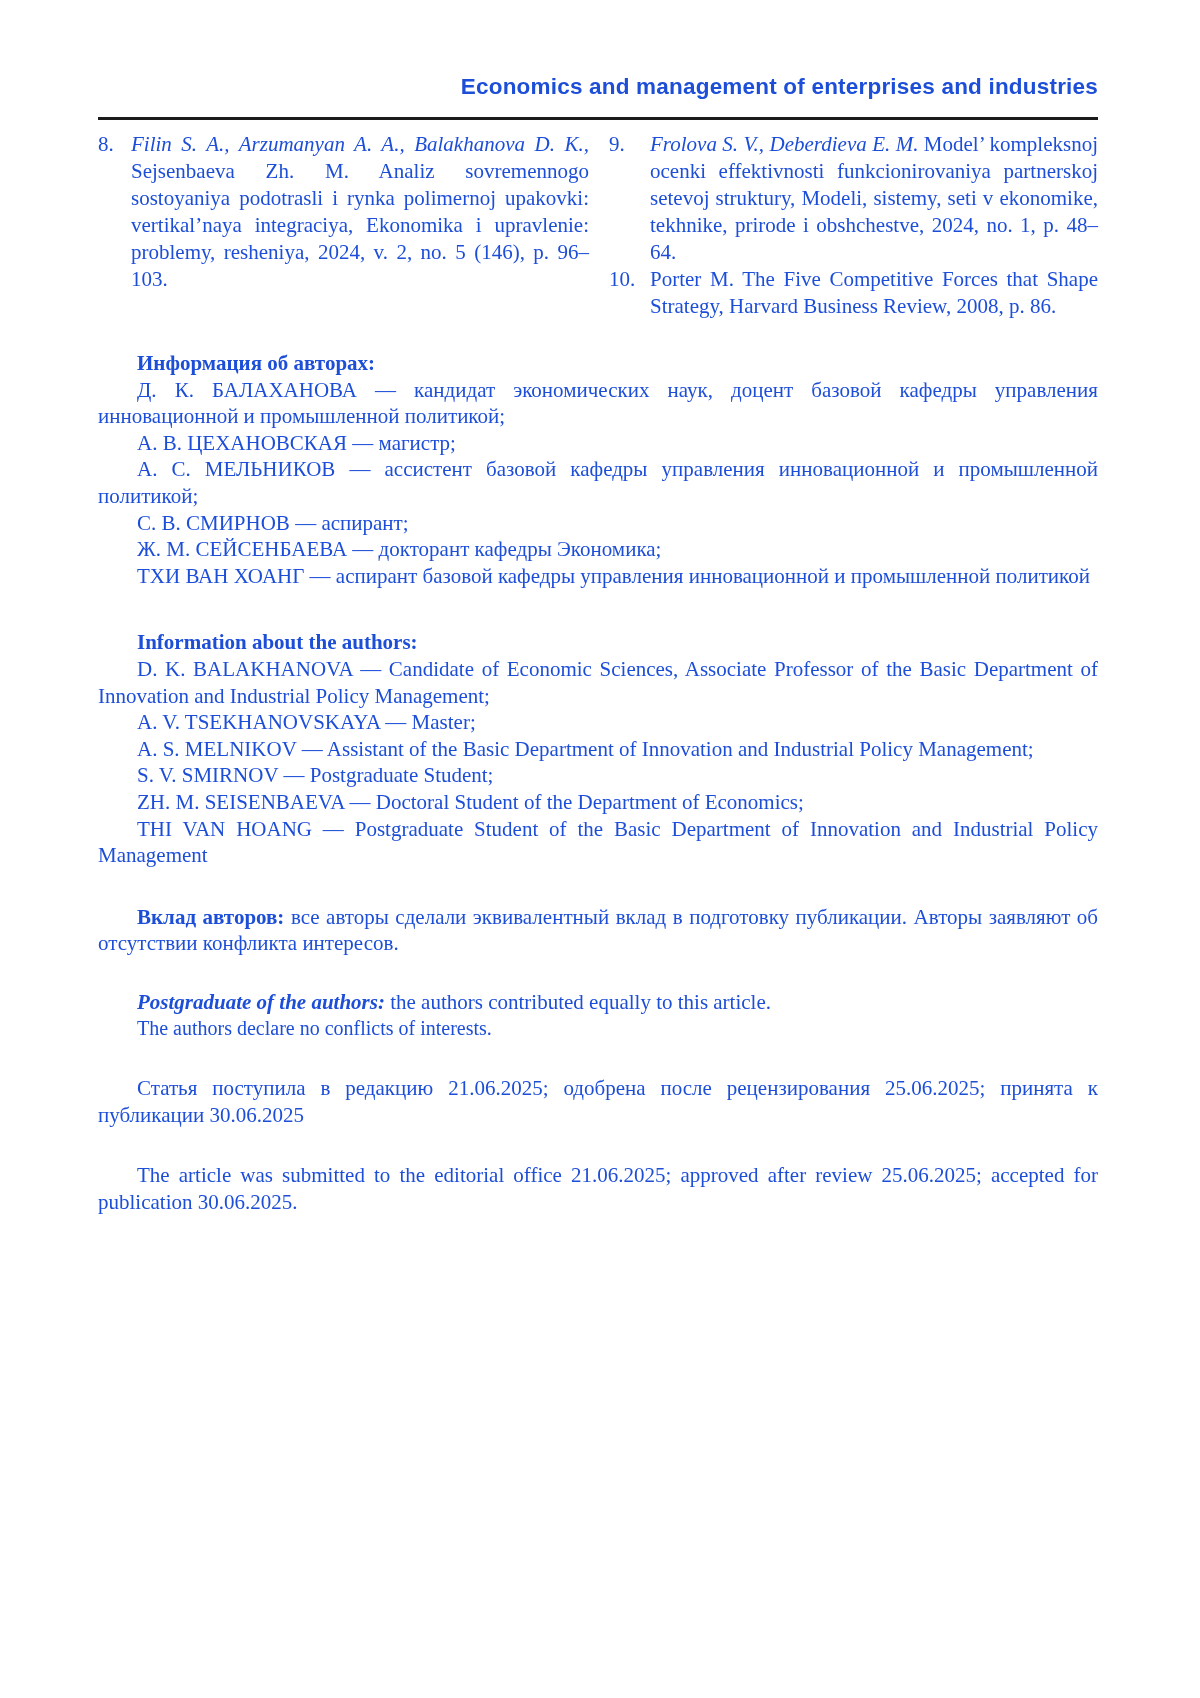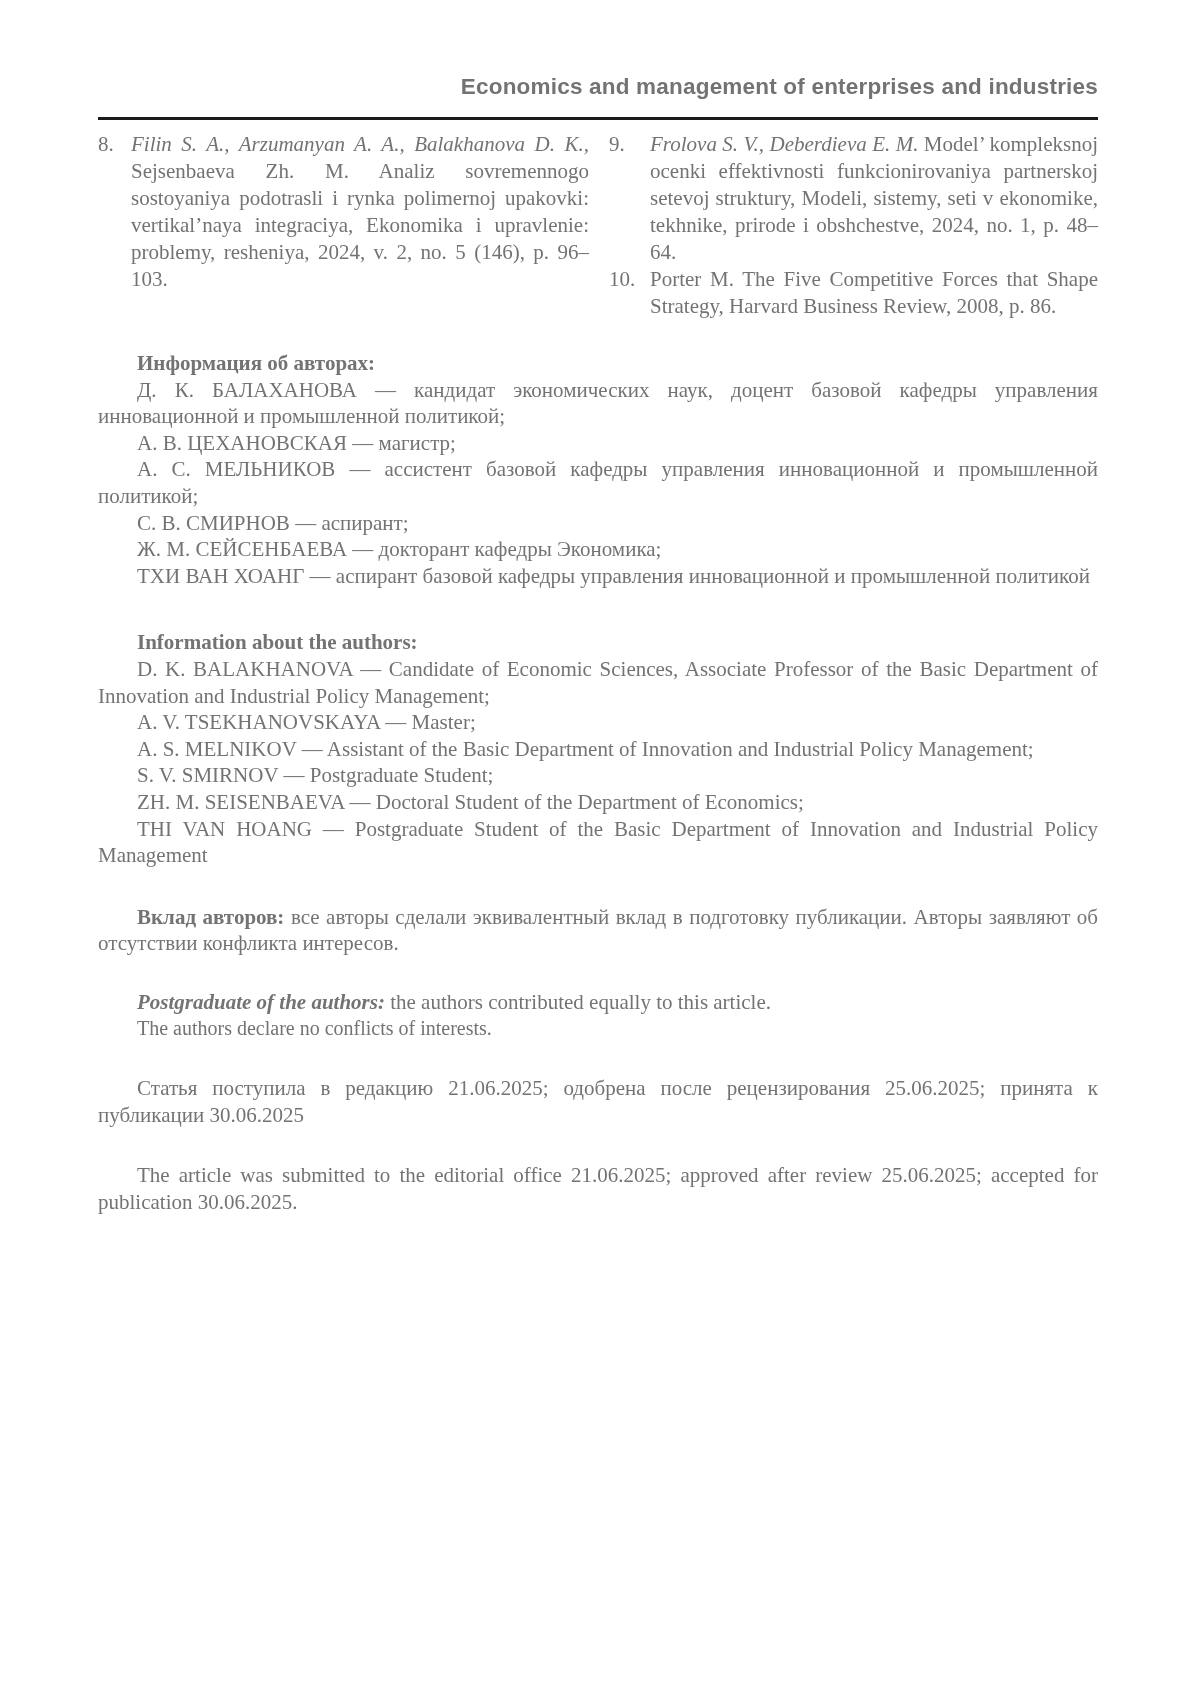--- a/index.html
+++ b/index.html
@@ -2,21 +2,21 @@
 <html><head>
 <meta charset="utf-8">
 <style>
   * { margin: 0; padding: 0; box-sizing: border-box; }
   html, body { background: #ffffff; }
   .page {
     position: relative;
     width: 1200px;
     height: 1310px;
     background: #ffffff;
-    color: #737373;
+    color: #1d4ed8;
     font-family: "Liberation Serif", serif;
     overflow: hidden;
   }
   
   .running-head {
     position: absolute;
     top: 74px; left: 98px; width: 1000px;
     text-align: right;
     font-family: "Liberation Sans", sans-serif;
     font-weight: 700;

